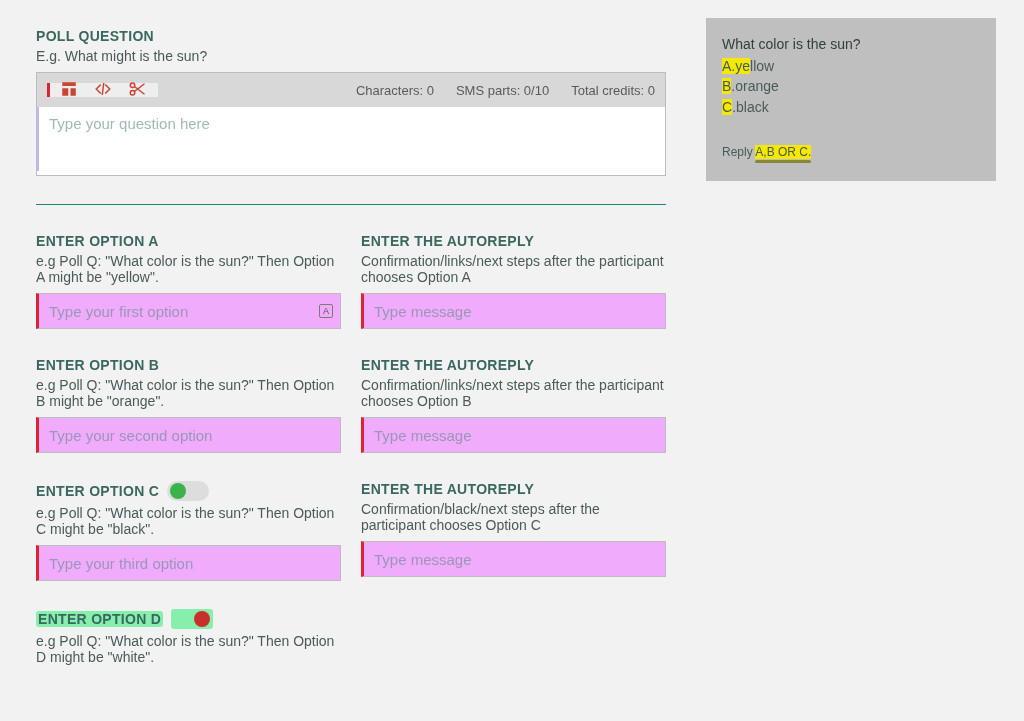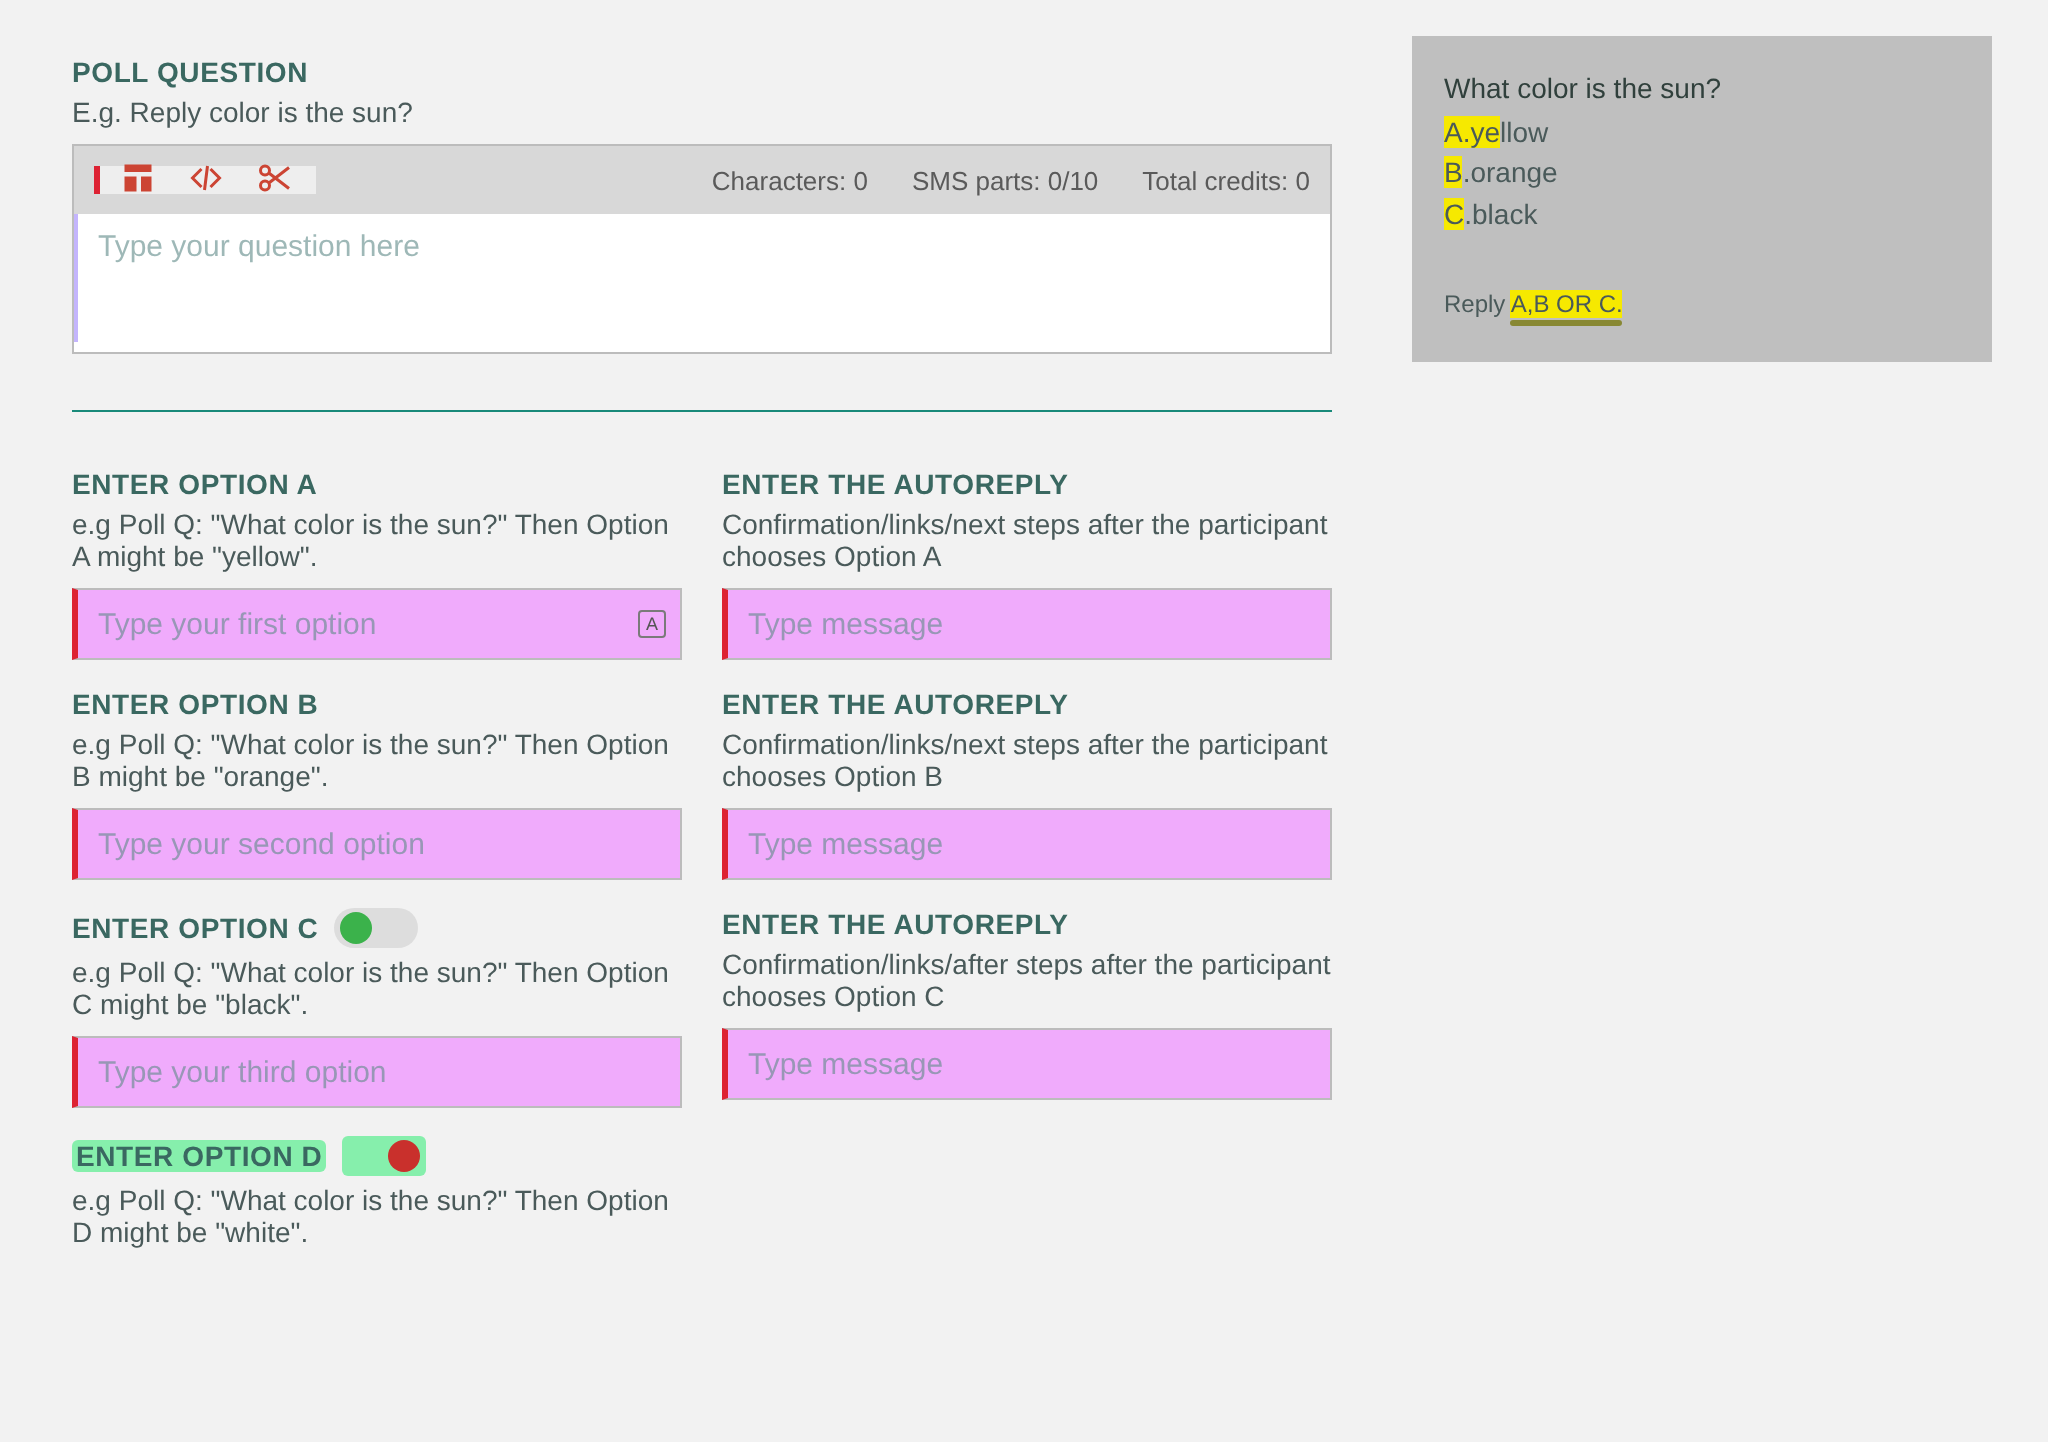--- a/index.html
+++ b/index.html
@@ -10,21 +10,21 @@
 .label{color:#3a6861;font-size:14px;font-weight:600;letter-spacing:.3px;margin-top:10px;margin-bottom:4px}
 .help{color:#4a5a5a;font-size:14px;margin-bottom:8px}
 .editor{border:1px solid #bcbcbc;background:#fff}
 .toolbar{display:flex;align-items:center;height:34px;background:#d8d8d8;font-size:13px;color:#5a5a5a;padding:10px 10px}
 .tb-icons{display:flex;align-items:center;gap:16px;border-left:3px solid #d23;background:#eee;height:100%;padding:0 12px 0 10px}
 .ico svg{width:18px;height:18px;fill:#c43}
 .tb-stats{margin-left:auto;display:flex;gap:22px}
 .textarea{width:100%;height:64px;border:none;border-left:2px solid #c4b5fd;resize:none;padding:8px 10px;font-size:15px;color:#3a3a3a;outline:none}
 .textarea::placeholder,.inp::placeholder{color:#5f8a88;opacity:.6;font-size:15px}
 .hr{border:none;border-top:1px solid #198a7a;margin:28px 0 18px 0}
-.row{display:flex;gap:20px;margin-bottom:4px}
+.row{display:flex;gap:20px;margin-bottom:18px}
 .col{flex:1}
 .col .label{display:flex;align-items:center;gap:8px}
 .inp{width:100%;height:36px;border:1px solid #bcbcbc;border-left:3px solid #d23;background:#f0abfc;padding:0 10px;font-size:15px;color:#3a3a3a;outline:none}
 .inp-end{position:absolute;right:8px;top:50%;transform:translateY(-50%);width:14px;height:14px;border:1px solid #7a7a7a;border-radius:2px;display:flex;align-items:center;justify-content:center;font-size:9px;color:#555}
 .rel{position:relative}
 .toggle{width:42px;height:20px;border-radius:10px;background:#ddd;position:relative;display:inline-block}
 .toggle::after{content:"";position:absolute;top:2px;width:16px;height:16px;border-radius:50%}
 .toggle.on::after{left:3px;background:#3bb24b}
 .toggle.off::after{left:23px;background:#c9302c}
 .hl{background:#86efac;border-radius:3px;padding:0 2px}
@@ -35,21 +35,21 @@
 .markStroke{position:relative}
 .markStroke::after{content:"";position:absolute;left:0;right:0;bottom:-4px;height:3px;background:#883;border-radius:2px}
 </style>
 </head>
 <body>
 
 <div class="wrap">
   <div class="main">
 
     <div class="label">POLL QUESTION</div>
-    <div class="help">E.g. Reply color is the sun?</div>
+    <div class="help">E.g. What might is the sun?</div>
 
     <div class="editor">
       <div class="toolbar">
         <div class="tb-icons">
           <span class="ico"><svg viewBox="0 0 24 24">
                 <rect x="3" y="3" width="18" height="5"></rect>
                 <rect x="3" y="11" width="8" height="10"></rect>
                 <rect x="14" y="11" width="7" height="10"></rect>
               </svg></span>
           <span class="ico"><svg viewBox="0 0 24 24">
@@ -105,21 +105,21 @@
       <div class="col">
         <div class="label">
           <span>ENTER OPTION C</span>
           <span class="toggle on"></span>
         </div>
         <div class="help">e.g Poll Q: "What color is the sun?" Then Option C might be "black".</div>
         <input class="inp" placeholder="Type your third option" style="">
       </div>
       <div class="col">
         <div class="label">ENTER THE AUTOREPLY</div>
-        <div class="help">Confirmation/links/after steps after the participant chooses Option C</div>
+        <div class="help">Confirmation/black/next steps after the participant chooses Option C</div>
         <input class="inp" placeholder="Type message" style="">
       </div>
     </div>
 
     <div class="row" style="margin-bottom:0">
       <div class="col">
         <div class="label">
           <span class="hl">ENTER OPTION D</span>
           <span class="toggle off hl" style="padding:0"></span>
         </div>

